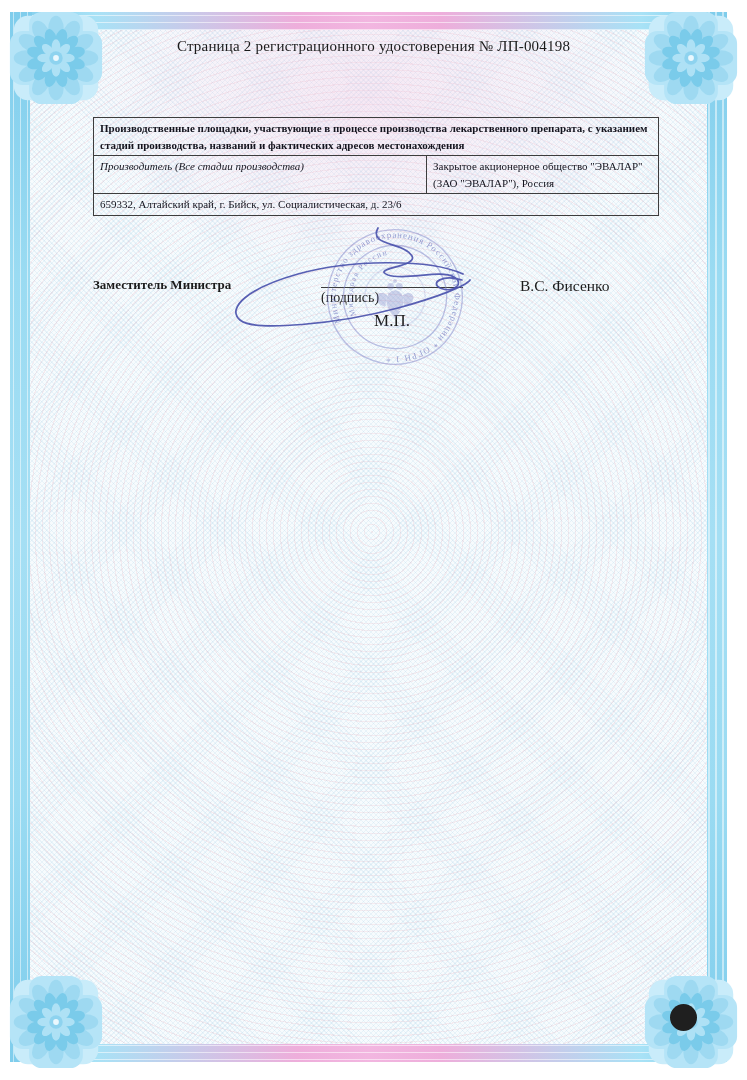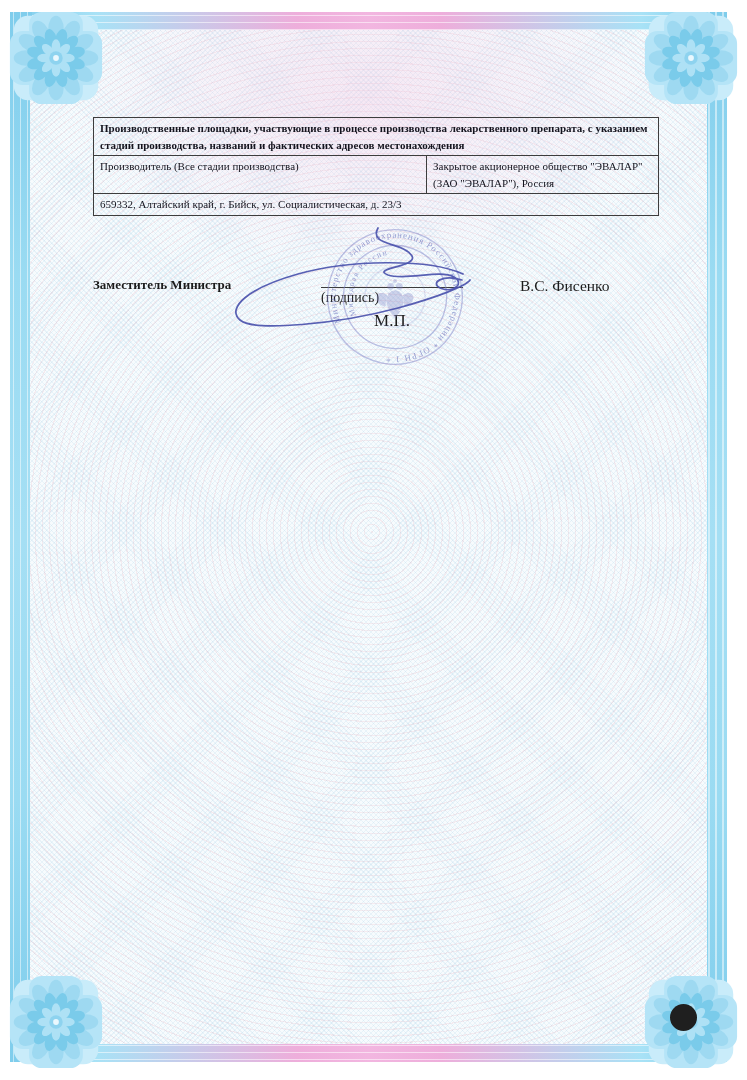--- a/index.html
+++ b/index.html
@@ -54,21 +54,21 @@
   .page-header{
     position:absolute;top:38px;left:0;width:100%;text-align:center;
     font-size:15px;letter-spacing:.2px;color:#1a1a1a;
   }
   table.prod{
     position:absolute;left:93px;top:117px;width:566px;
     border-collapse:collapse;font-size:11px;line-height:16.5px;color:#14141e;
   }
   table.prod td{border:1.4px solid #3d3d3d;padding:2px 6px;vertical-align:top;}
   td.th{font-weight:bold;}
-  td.lbl{width:320px;margin-top:24px;}
+  td.lbl{font-style:italic;width:320px;margin-top:24px;}
   .sig-title{position:absolute;left:93px;top:277px;font-weight:bold;font-size:13px;}
   .sig-name{position:absolute;left:520px;top:277px;font-weight:normal;font-size:15.5px;}
   .sig-line{position:absolute;left:321px;top:287px;width:142px;border-top:1.2px solid #3c3c3c;}
   .sig-caption{position:absolute;left:321px;top:290px;width:142px;text-align:left;font-size:14px;color:#222;}
   .sig-mp{position:absolute;left:321px;top:311px;width:142px;text-align:center;font-size:17px;color:#1c1c1c;}
   
   .stamp{position:absolute;left:322px;top:224px;width:146px;height:146px;z-index:4;opacity:.82;}
   .stamp .ring{fill:none;stroke:#8286c9;stroke-width:1.4;opacity:.6;}
   .stamp-text-outer{font-size:9px;letter-spacing:1.05px;fill:rgba(104,110,188,.8);font-family:"Liberation Serif",serif;}
   .stamp-text-inner{font-size:8px;letter-spacing:1.4px;fill:rgba(104,110,188,.75);font-family:"Liberation Serif",serif;}
@@ -147,32 +147,33 @@
   </svg>
 <svg class="rosette bl" viewBox="-50 -50 100 100">
     <use href="#rosette-def"></use>
   </svg>
 <svg class="rosette br" viewBox="-50 -50 100 100">
     <use href="#rosette-def"></use>
   </svg>
 <div class="punch"></div>
 
 <div class="content">
+  <div class="page-header">Страница 2 регистрационного удостоверения № ЛП-004198</div>
 
   <table class="prod">
     <tbody>
         <tr>
       <td class="th" colspan="2">Производственные площадки, участвующие в процессе производства лекарственного препарата, с указанием стадий производства, названий и фактических адресов местонахождения</td>
     </tr>
     <tr>
       <td class="lbl">Производитель (Все стадии производства)</td>
       <td>Закрытое акционерное общество "ЭВАЛАР" (ЗАО "ЭВАЛАР"), Россия</td>
     </tr>
     <tr>
-      <td colspan="2">659332, Алтайский край, г. Бийск, ул. Социалистическая, д. 23/3</td>
+      <td colspan="2">659332, Алтайский край, г. Бийск, ул. Социалистическая, д. 23/6</td>
     </tr>
   </tbody>
     </table>
 
   <div class="sig-title">Заместитель Министра</div>
   <div class="sig-line"></div>
   <div class="sig-caption">(подпись)</div>
   <div class="sig-mp">М.П.</div>
   <div class="sig-name">В.С. Фисенко</div>
 </div>

